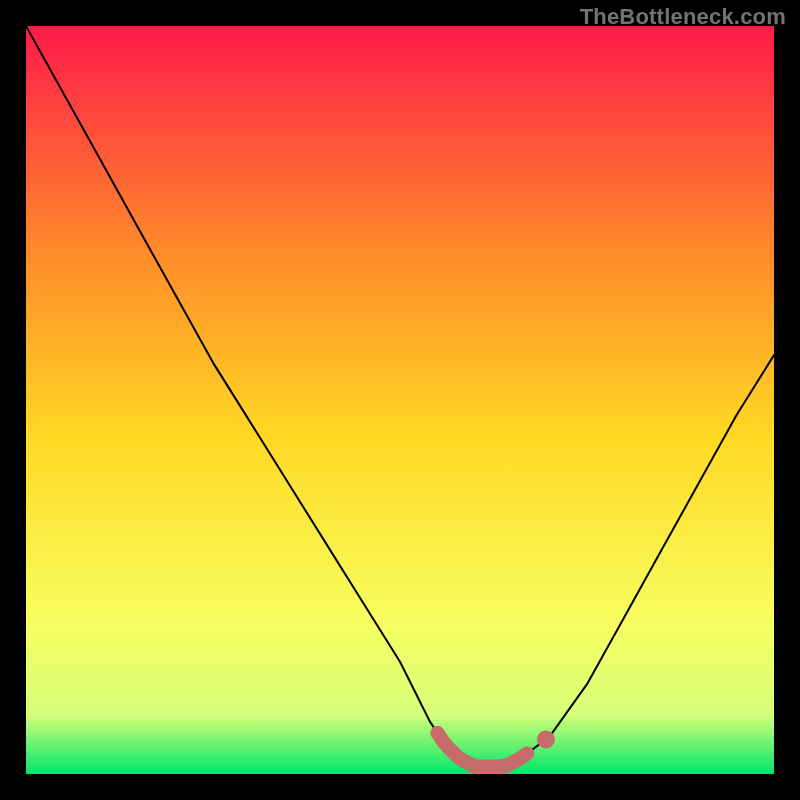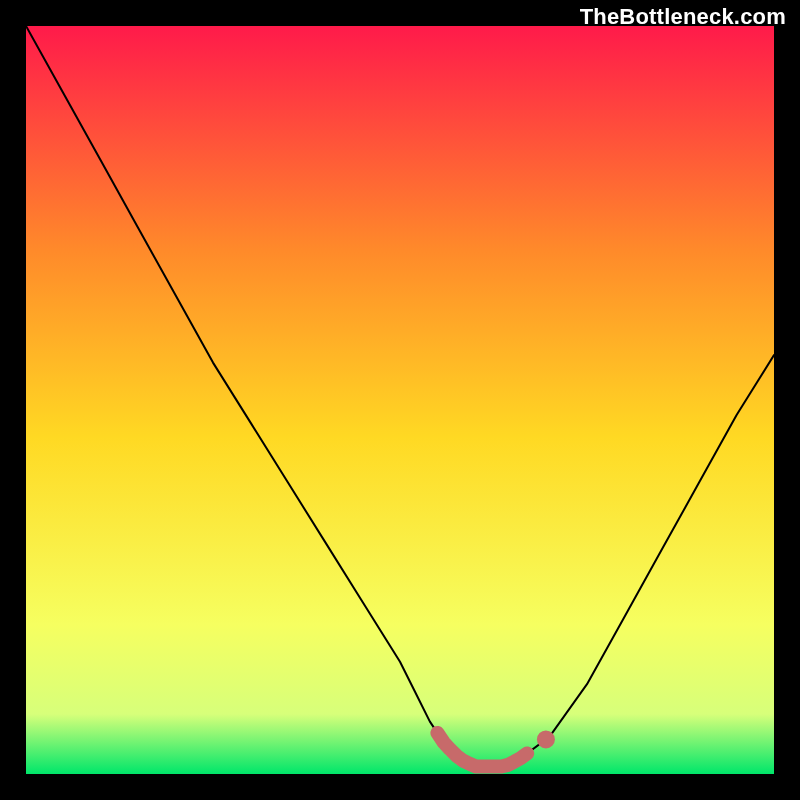--- a/index.html
+++ b/index.html
@@ -10,21 +10,21 @@
     height: 800px;
     background: #000;
   }
   .watermark {
     position: absolute;
     top: 4px;
     right: 14px;
     font-family: Arial, Helvetica, sans-serif;
     font-size: 22px;
     font-weight: 600;
-    color: #ffffff;
+    color: #737373;
     letter-spacing: 0.2px;
   }
   .plot {
     position: absolute;
     left: 26px;
     top: 26px;
     width: 748px;
     height: 748px;
   }
   .plot svg { display: block; }

